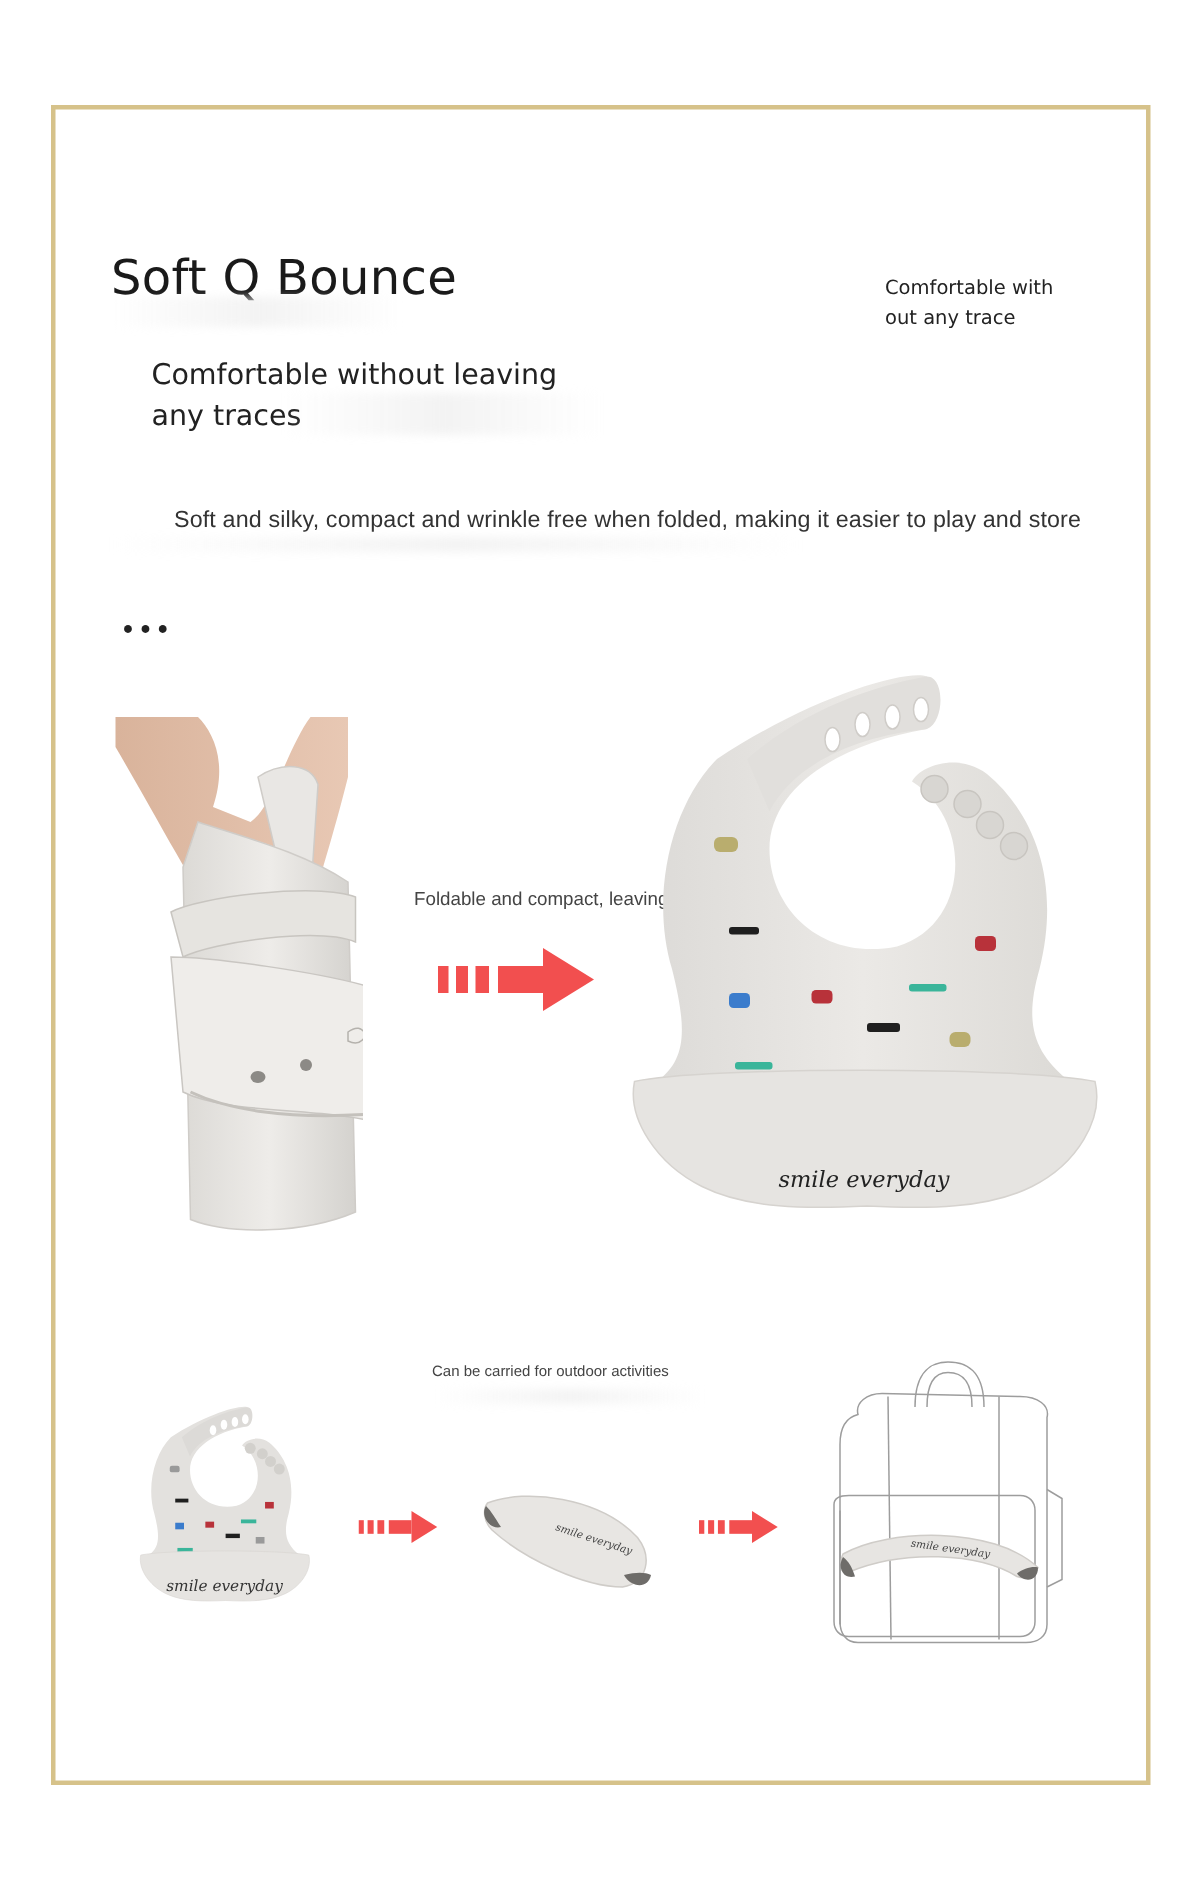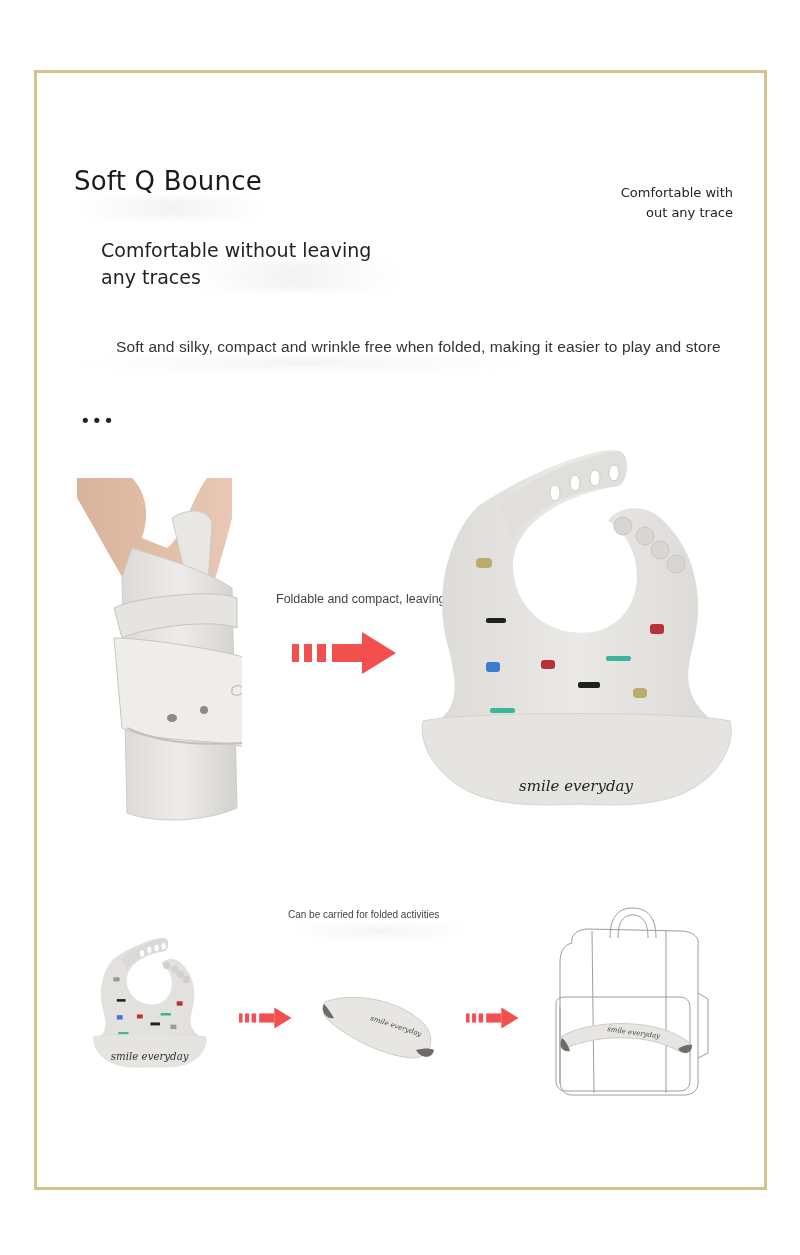--- a/index.html
+++ b/index.html
@@ -1,23 +1,23 @@
 <!DOCTYPE html>
 <html><head>
   <meta charset="utf-8">
   <style>
     html, body { margin: 0; padding: 0; background: #ffffff; }
     body { width: 800px; height: 1255px; position: relative; overflow: hidden;
            font-family: "DejaVu Sans", "Liberation Sans", sans-serif; color: #1e1e1e; }
     .frame { position: absolute; left: 34px; top: 70px; width: 727px; height: 1114px;
              border: 3px solid #d6c28a; background: #fff; }
     .abs { position: absolute; }
-    .title { left: 74px; top: 166px; font-size: 26px; color: #1a1a1a; letter-spacing: 0.2px; }
+    .title { left: 74px; top: 166px; font-size: 32px; color: #1a1a1a; letter-spacing: 0.2px; }
     .subtitle { left: 74px; top: 237px; font-size: 19px; line-height: 27px; color: #222; width: 320px; margin-left: 27px; }
-    .side-note { left: 590px; top: 183px; width: 143px; text-align: right; font-size: 13px; line-height: 20px; color: #222; }
+    .side-note { left: 590px; top: 183px; width: 143px; font-size: 13px; line-height: 20px; color: #222; }
     .desc { left: 74px; top: 338px; font-size: 15.5px; color: #333; font-family: "Liberation Sans", sans-serif; letter-spacing: 0.1px; margin-left: 42px; }
     .dots { left: 80px; top: 410px; font-size: 18px; color: #222; letter-spacing: 1px; }
     .caption1 { left: 276px; top: 592px; font-size: 12.5px; color: #444; font-family: "Liberation Sans", sans-serif; }
     .caption2 { left: 288px; top: 909px; font-size: 10px; color: #444; font-family: "Liberation Sans", sans-serif; }
     .shadow-bar { position: absolute; background: linear-gradient(90deg, rgba(240,240,240,0.0), rgba(238,238,238,0.7), rgba(240,240,240,0)); filter: blur(3px); }
   </style>
 </head>
 <body>
 
 <div class="frame"></div>
@@ -112,21 +112,21 @@
     <rect x="215" y="242" width="14" height="10" rx="4" fill="#b9ad6e"></rect>
     <rect x="72" y="262" width="25" height="5" rx="2" fill="#3ab59a"></rect>
     <rect x="130" y="272" width="14" height="10" rx="4" fill="#b9ad6e"></rect>
     <rect x="212" y="277" width="14" height="10" rx="3" fill="#3b7ccc"></rect>
   </g>
 
   <path d="M5 275 C50 265 265 265 312 275 C318 300 300 330 270 345 C240 360 200 360 160 358 C120 360 80 360 50 345 C20 330 0 300 5 275 Z" fill="#e6e4e1" stroke="#d6d3cf"></path>
   <text x="158" y="345" text-anchor="middle" font-family="DejaVu Serif, serif" font-style="italic" font-size="15" fill="#222">smile everyday</text>
 </svg>
 
-<div class="abs caption2">Can be carried for folded activities</div>
+<div class="abs caption2">Can be carried for outdoor activities</div>
 <div class="shadow-bar" style="left:290px;top:926px;width:180px;height:10px;"></div>
 
 <svg class="abs" style="left:92px;top:935px;" width="115" height="145" viewBox="0 0 315 390">
   <path d="M200 5 C185 0 120 20 60 60 C30 90 15 150 30 200 C40 240 40 260 20 275 L295 275 C270 255 265 235 275 200 C290 140 270 95 240 70 C220 55 195 65 190 75 C230 100 230 170 180 185 C130 195 95 160 95 120 C95 80 140 50 200 40 Z" fill="#e3e1de"></path>
   <path d="M80 60 C120 25 170 10 200 5 C212 5 212 35 200 40 C150 45 110 65 95 95 Z" fill="#dcdad7"></path>
   <g fill="#fff">
       <ellipse cx="137" cy="47" rx="6" ry="9"></ellipse>
       <ellipse cx="157" cy="37" rx="6" ry="9"></ellipse>
       <ellipse cx="177" cy="32" rx="6" ry="9"></ellipse>
       <ellipse cx="196" cy="27" rx="6" ry="9"></ellipse>

